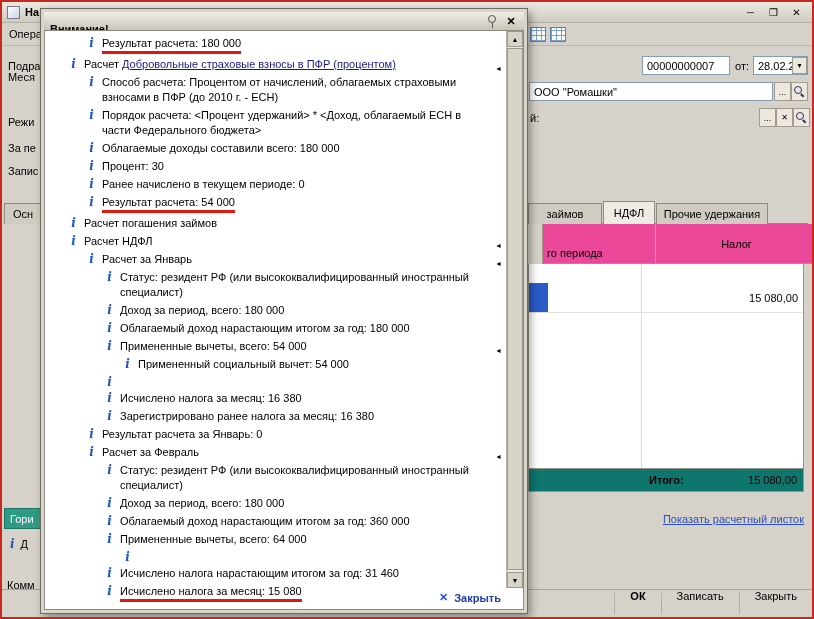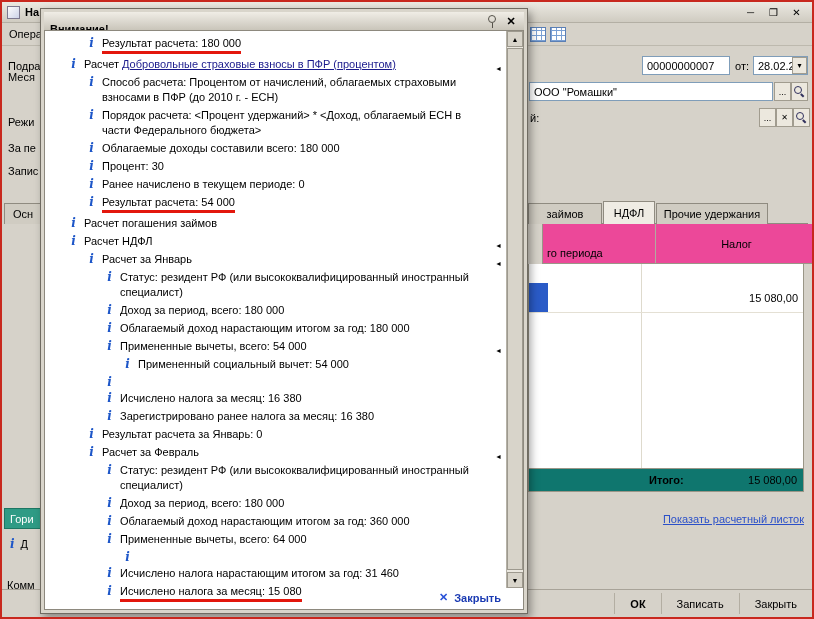--- a/index.html
+++ b/index.html
@@ -71,21 +71,21 @@
   .payslip-link { position:absolute; left:640px; top:511px; width:162px; text-align:right;
                   color:#2b50c8; text-decoration:underline; cursor:pointer; white-space:nowrap; }
 
   .info-icon { color:#1d56c8; font-family:"DejaVu Serif", serif; font-style:italic; font-weight:bold;
                font-size:12px; line-height:12px; text-align:center; }
   .main-info-row { position:absolute; left:8px; top:536px; display:flex; gap:6px; align-items:center; }
 
   .footer { position:absolute; left:0; right:0; bottom:0; height:28px; background:#d6d2c9;
             border-top:1px solid #a8a398; display:flex; justify-content:flex-end; align-items:stretch; }
   .foot-sep { width:1px; background:#b3aea2; margin:3px 0; }
-  .foot-btn { display:flex; align-items:center; padding:0 15px; cursor:pointer; }
+  .foot-btn { display:flex; align-items:flex-start; padding:0 15px; cursor:pointer; }
   .foot-btn.primary { font-weight:bold; }
 
   
   .dialog { position:absolute; left:38px; top:6px; width:488px; height:606px;
             background:#d9d5cb; border:1px solid #6f6b62; box-shadow:3px 4px 8px rgba(0,0,0,.35); }
   .dlg-title { position:absolute; left:3px; top:3px; right:3px; height:18px;
                background:linear-gradient(#f0ede6,#c9c5ba); display:flex; align-items:center;
                padding:0 6px; }
   .dlg-title-text { font-weight:bold; flex:1;margin-top:16px; }
   .pin { position:relative; width:11px; height:13px; margin-right:7px; cursor:pointer; }

